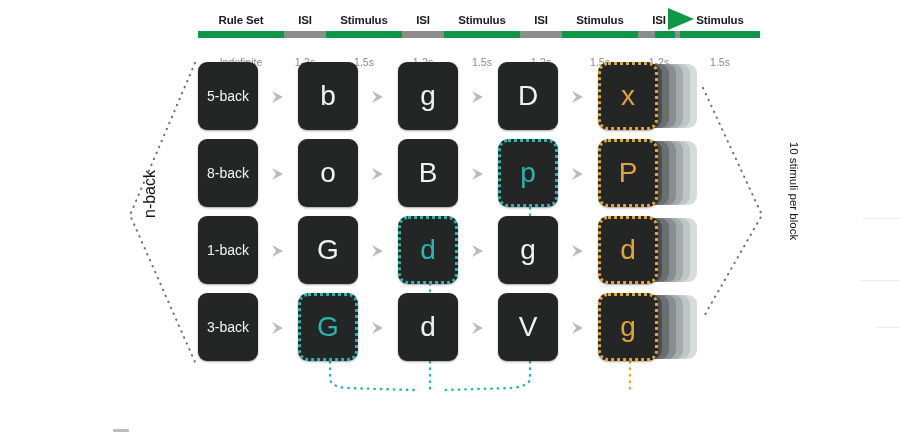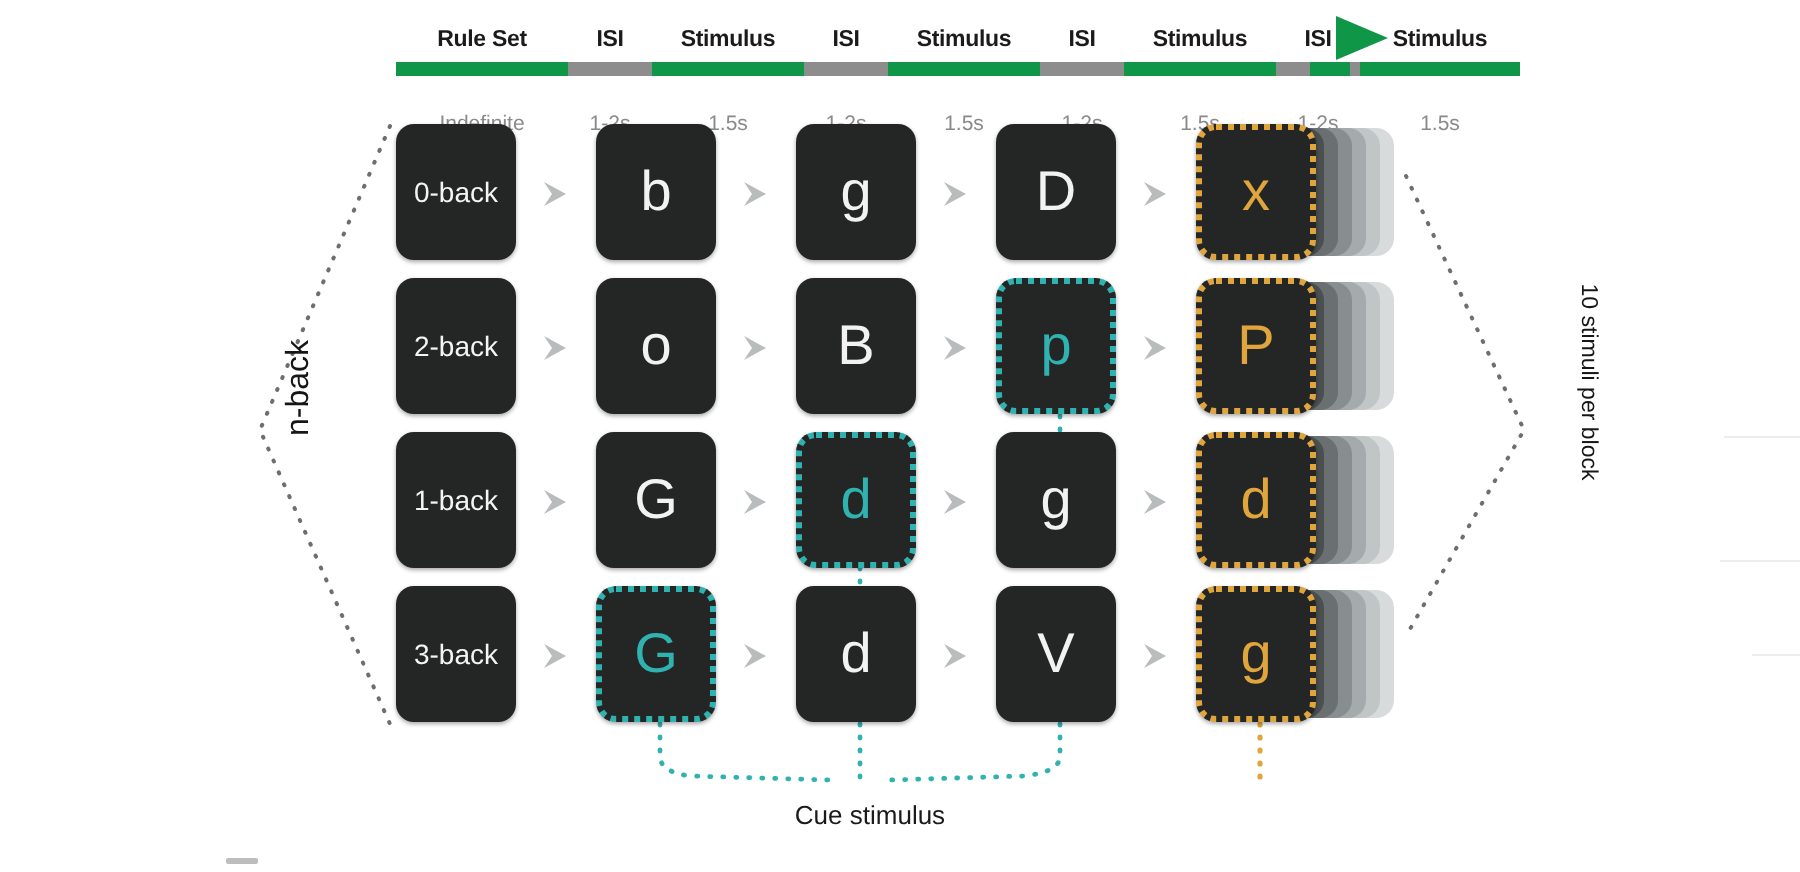--- a/index.html
+++ b/index.html
@@ -100,21 +100,21 @@
         <div class="tl-subtxt" style="left: 482px; width: 80px;">1.5s</div>
       </div>
   </div>
   <div class="arrowtail"></div>
   <div class="arrowhead"></div>
 
   <div class="grid" id="grid">
       <div class="row">
         <div class="cardslot" style="left: 0px;">
           <div class="card label">
-            <span class="glyph">0-back</span>
+            <span class="glyph">5-back</span>
           </div>
         </div>
         <div class="chev" style="left: 73px;">
           <svg width="14" height="14" viewBox="0 0 14 14">
             <path d="M1 1 L12 7 L1 13 L5 7 Z" fill="#b9bcbd"></path>
           </svg>
         </div>
         <div class="cardslot" style="left: 100px;">
           <div class="card">
             <span class="glyph">b</span>
@@ -155,21 +155,21 @@
             <div class="sheet" style="left: 43px; background: rgb(215, 219, 220); z-index: 1;"></div>
           </div>
           <div class="card target">
             <span class="glyph">x</span>
           </div>
         </div>
       </div>
       <div class="row">
         <div class="cardslot" style="left: 0px;">
           <div class="card label">
-            <span class="glyph">2-back</span>
+            <span class="glyph">8-back</span>
           </div>
         </div>
         <div class="chev" style="left: 73px;">
           <svg width="14" height="14" viewBox="0 0 14 14">
             <path d="M1 1 L12 7 L1 13 L5 7 Z" fill="#b9bcbd"></path>
           </svg>
         </div>
         <div class="cardslot" style="left: 100px;">
           <div class="card">
             <span class="glyph">o</span>
@@ -337,21 +337,20 @@
     <path d="M 330 362 L 330 378 Q 330 386 345 388 L 415 390" fill="none" stroke="#2fb2b0" stroke-width="2.4" stroke-linecap="round" stroke-dasharray="0.5 6"></path>
     <path d="M 430 362 L 430 392" fill="none" stroke="#2fb2b0" stroke-width="2.4" stroke-linecap="round" stroke-dasharray="0.5 6"></path>
     <path d="M 530 362 L 530 378 Q 530 386 512 388 L 445 390" fill="none" stroke="#2fb2b0" stroke-width="2.4" stroke-linecap="round" stroke-dasharray="0.5 6"></path>
 
     <path d="M 630 362 L 630 392" fill="none" stroke="#e0a53c" stroke-width="2.6" stroke-linecap="round" stroke-dasharray="0.5 6"></path>
   </svg>
 
   <div class="vlab-left">n-back</div>
   <div class="vlab-right">10 stimuli per block</div>
 
-  <div class="cap cue-cap">Cue stimulus</div>
   <div class="cap tgt-cap">
   </div>
 
   <div class="artifact" style="left:862px;top:218px;width:38px;"></div>
   <div class="artifact" style="left:860px;top:280px;width:40px;"></div>
   <div class="artifact" style="left:876px;top:327px;width:24px;"></div>
   <div class="artifact dot" style="left:113px;top:429px;"></div>
 
 </div>
 

